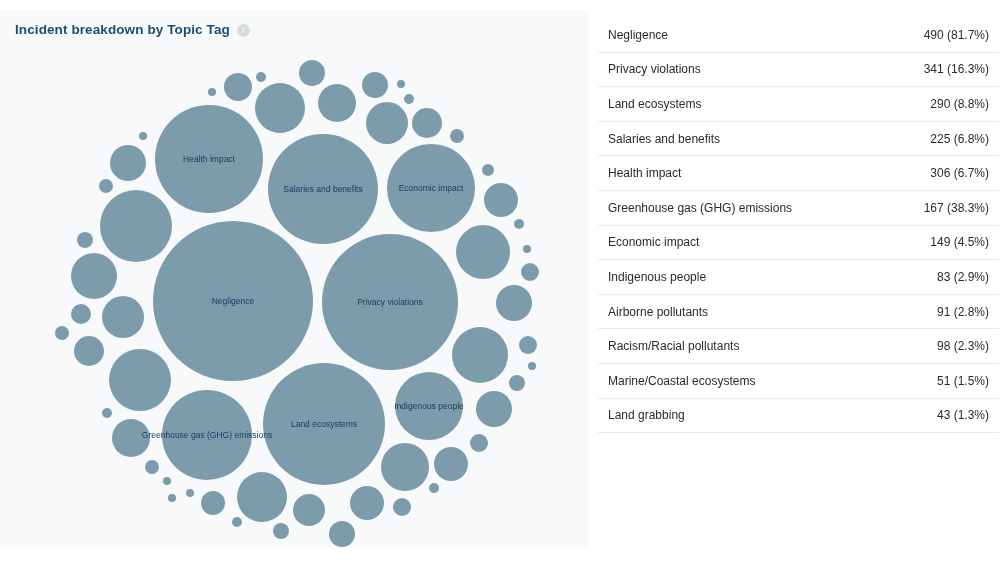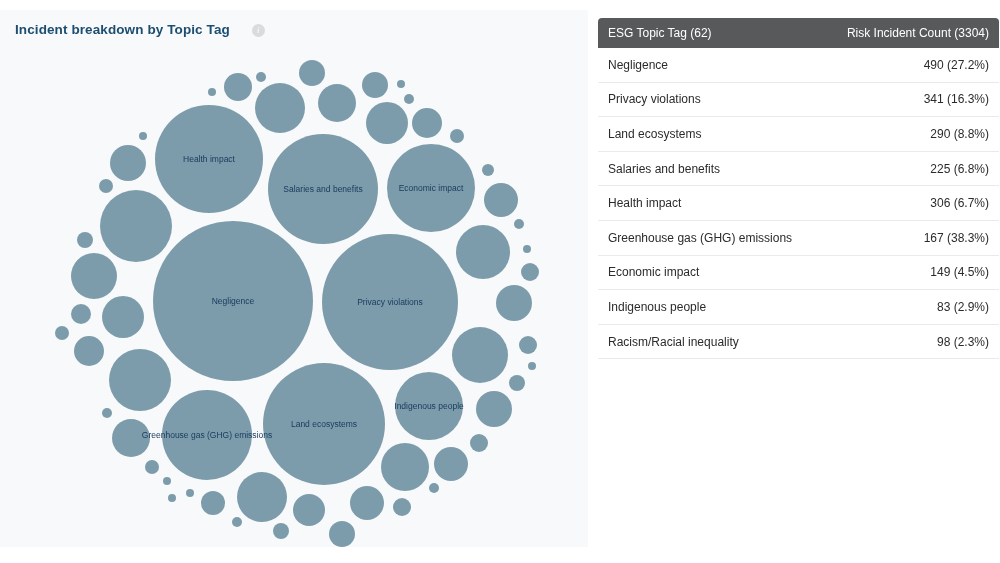--- a/index.html
+++ b/index.html
@@ -3,21 +3,21 @@
 <meta charset="utf-8">
 <style>
   * { margin: 0; padding: 0; box-sizing: border-box; }
   html, body { width: 1000px; height: 563px; background: #ffffff; font-family: "Liberation Sans", sans-serif; overflow: hidden; position: relative; }
 
   .panel {
     position: absolute; left: 0; top: 10px; width: 588px; height: 537px;
     background: #f7f9fa;
   }
   .title-row {
-    position: absolute; left: 15px; top: 12px; display: flex; align-items: flex-end; gap: 22px; z-index: 5;
+    position: absolute; left: 15px; top: 12px; display: flex; align-items: flex-end; gap: 7px; z-index: 5;
   }
   .page-title { font-size: 13.5px; font-weight: bold; color: #1d4e71; letter-spacing: 0.1px; }
   .info-icon {
     width: 13px; height: 13px; border-radius: 50%; background: #d9dcde;
     color: #f2f4f5; font-size: 9px; font-weight: bold; font-style: italic;
     display: flex; align-items: center; justify-content: center; cursor: pointer;
     font-family: "Liberation Serif", serif; line-height: 1;
   }
   .chart { position: absolute; left: 0; top: 0; width: 100%; height: 100%; }
   .bubble {
@@ -128,28 +128,24 @@
         <span>Indigenous people</span>
       </div>
     </div>
   <div class="title-row">
     <span class="page-title">Incident breakdown by Topic Tag</span>
     <span class="info-icon">i</span>
   </div>
 </div>
 
 <div class="table">
-  <div class="thead">
-    <span>ESG Topic Tag (62)</span>
-    <span>Risk Incident Count (3304)</span>
-  </div>
   <div>
       <div class="trow">
         <span class="tcell-tag">Negligence</span>
-        <span class="tcell-count">490 (27.2%)</span>
+        <span class="tcell-count">490 (81.7%)</span>
       </div>
       <div class="trow">
         <span class="tcell-tag">Privacy violations</span>
         <span class="tcell-count">341 (16.3%)</span>
       </div>
       <div class="trow">
         <span class="tcell-tag">Land ecosystems</span>
         <span class="tcell-count">290 (8.8%)</span>
       </div>
       <div class="trow">
@@ -166,17 +162,29 @@
       </div>
       <div class="trow">
         <span class="tcell-tag">Economic impact</span>
         <span class="tcell-count">149 (4.5%)</span>
       </div>
       <div class="trow">
         <span class="tcell-tag">Indigenous people</span>
         <span class="tcell-count">83 (2.9%)</span>
       </div>
       <div class="trow">
-        <span class="tcell-tag">Racism/Racial inequality</span>
+        <span class="tcell-tag">Airborne pollutants</span>
+        <span class="tcell-count">91 (2.8%)</span>
+      </div>
+      <div class="trow">
+        <span class="tcell-tag">Racism/Racial pollutants</span>
         <span class="tcell-count">98 (2.3%)</span>
+      </div>
+      <div class="trow">
+        <span class="tcell-tag">Marine/Coastal ecosystems</span>
+        <span class="tcell-count">51 (1.5%)</span>
+      </div>
+      <div class="trow">
+        <span class="tcell-tag">Land grabbing</span>
+        <span class="tcell-count">43 (1.3%)</span>
       </div>
     </div>
 </div>
 
 </body></html>

